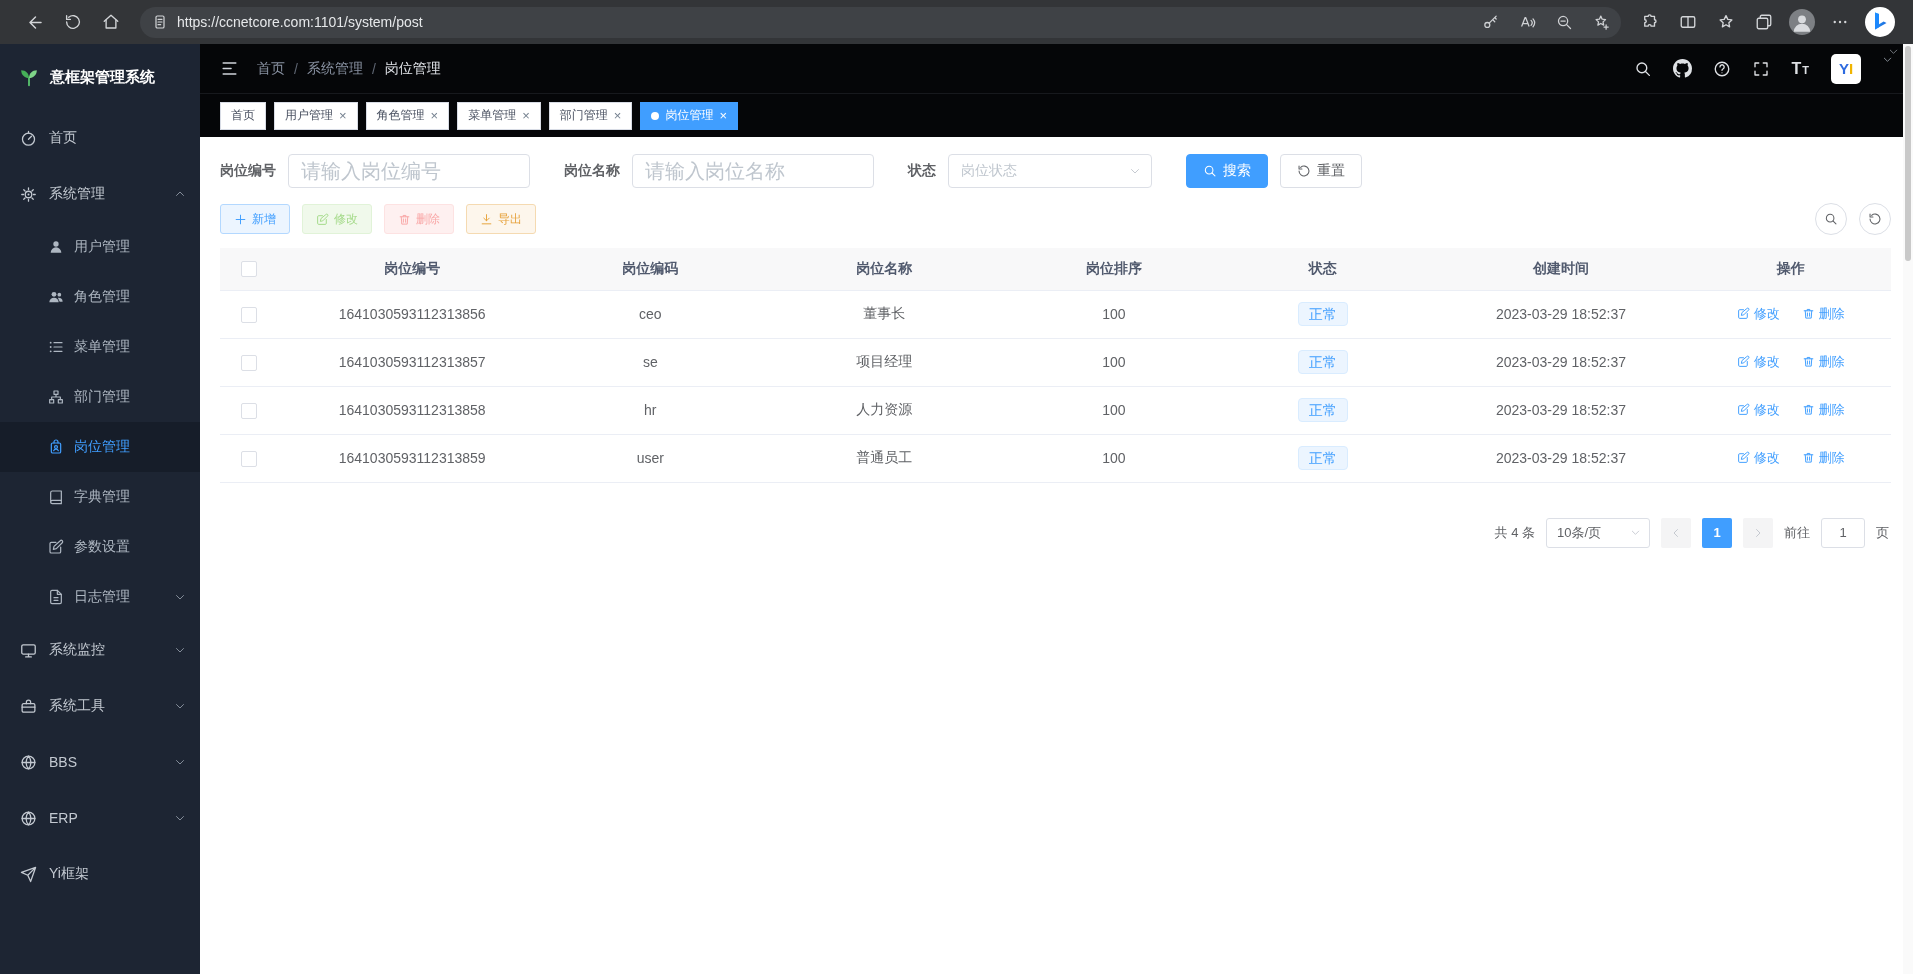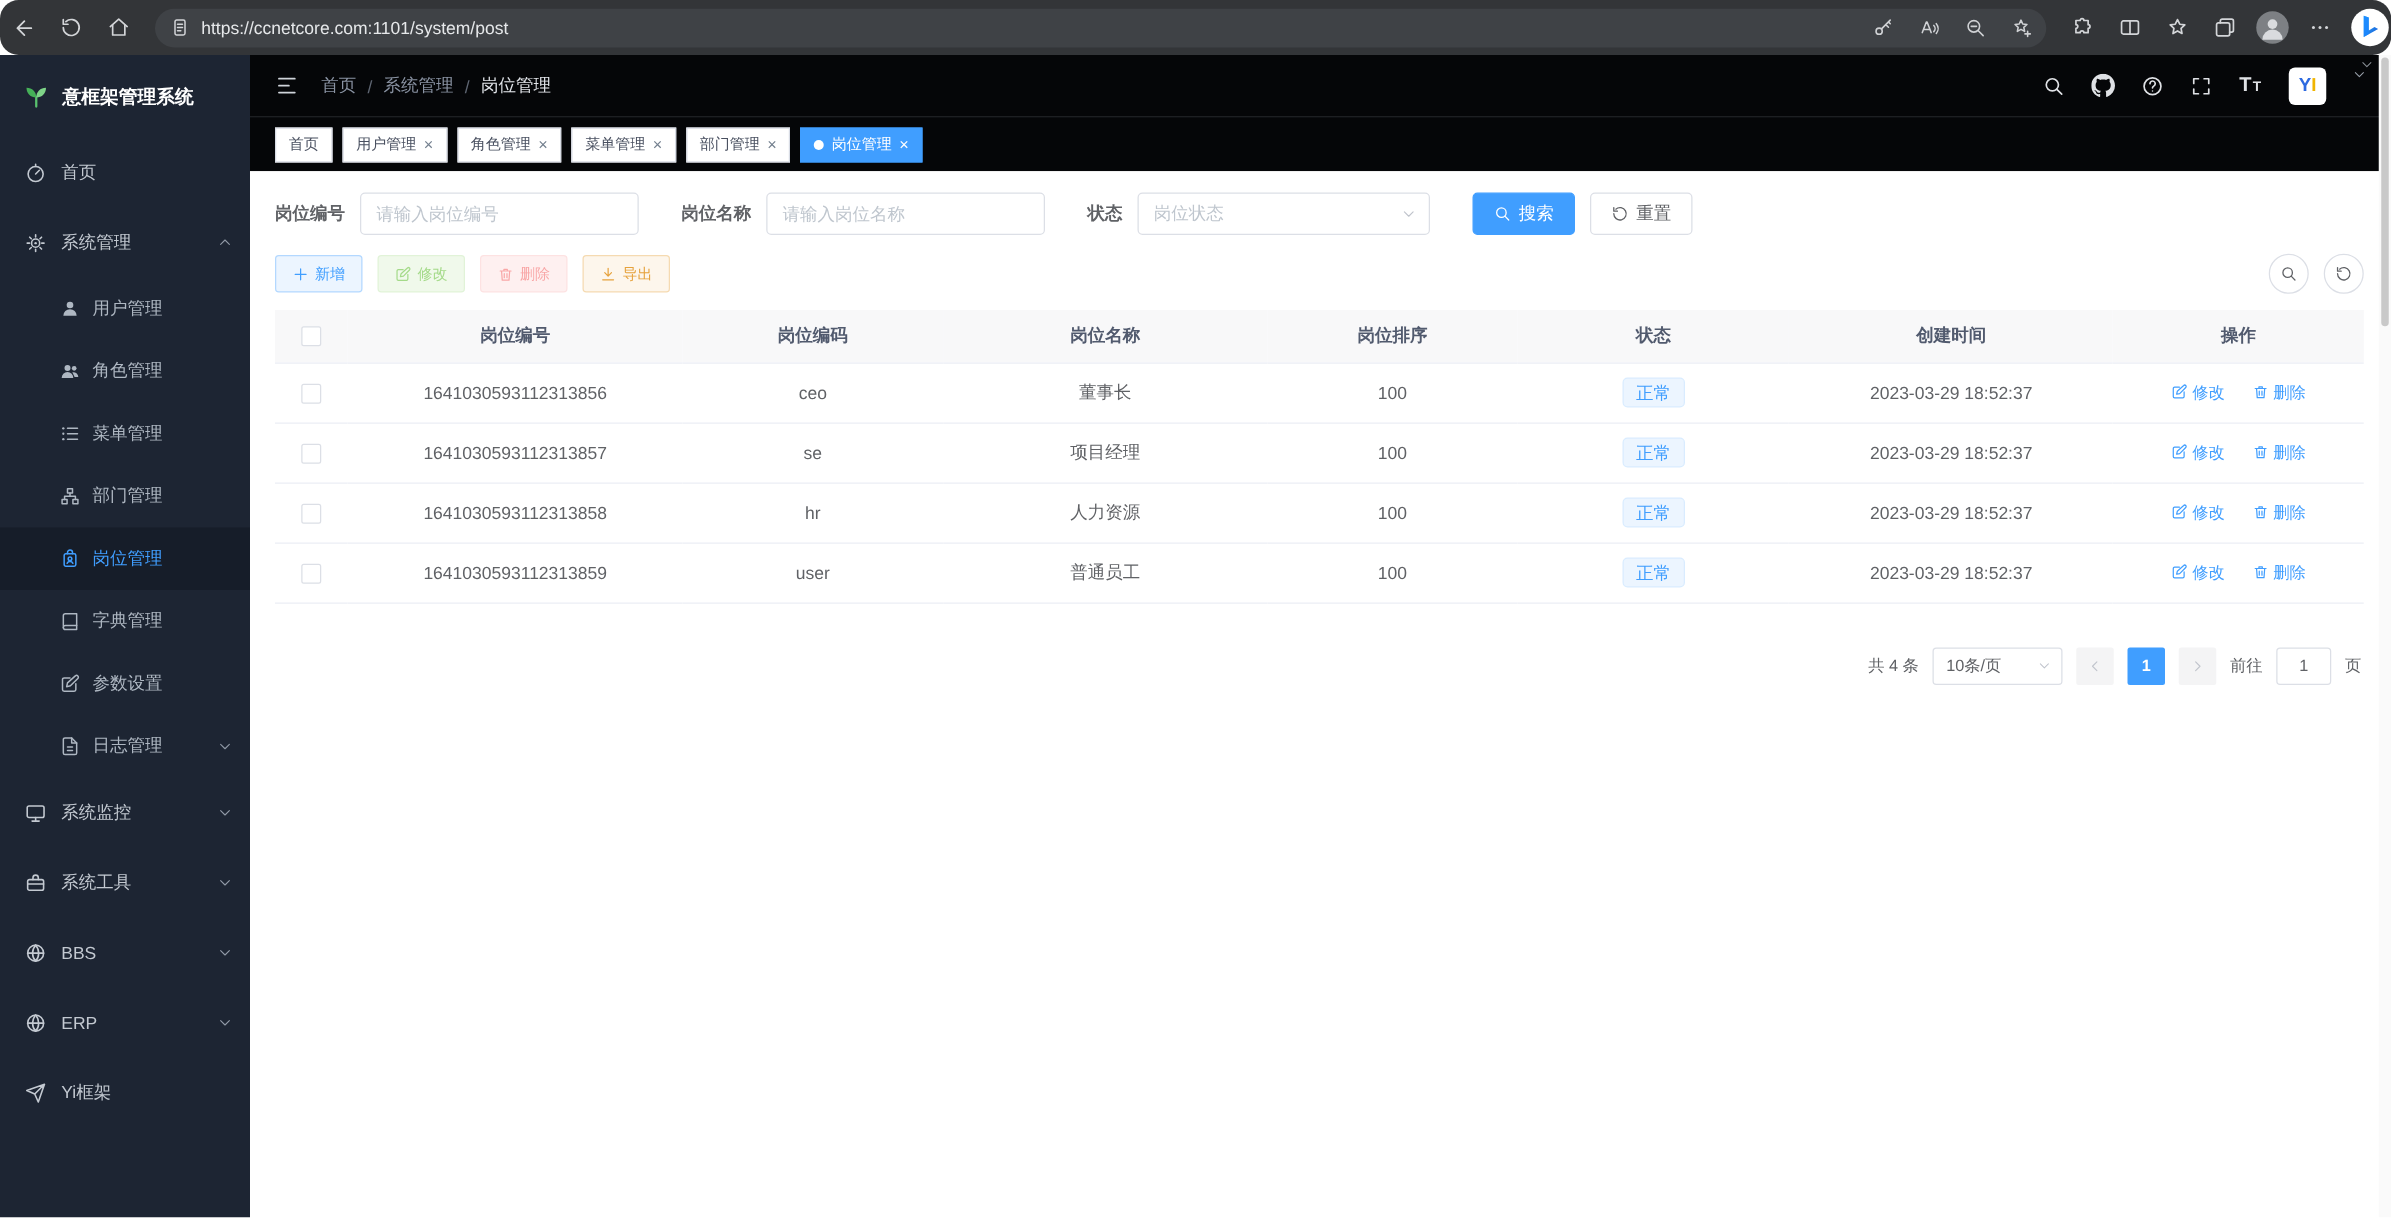--- a/index.html
+++ b/index.html
@@ -4,21 +4,21 @@
 <style>
   * { margin:0; padding:0; box-sizing:border-box; }
   html,body { width:1913px; height:974px; overflow:hidden; }
   body { font-family:"Liberation Sans","DejaVu Sans",sans-serif; background:#fff; position:relative; }
   .clickable { cursor:pointer; }
 
   svg.ic { fill:none; stroke:currentColor; stroke-width:1.8; stroke-linecap:round; stroke-linejoin:round; display:block; }
   svg.fl { fill:currentColor; stroke:none; display:block; }
 
   
-  .browser-bar { height:44px; background:#333538; display:flex; align-items:center; padding:0 2px; gap:4px; color:#d3d5d8;border-radius:15px; }
+  .browser-bar { height:44px; background:#333538; display:flex; align-items:center; padding:0 18px; gap:4px; color:#d3d5d8; }
   .bb-btn { width:34px; height:34px; display:flex; align-items:center; justify-content:center; border-radius:6px; color:#d3d5d8; }
   .address-bar { flex:1; height:31px; margin:0 8px; background:#3f4246; border-radius:16px; display:flex; align-items:center; padding:0 6px 0 12px; gap:9px; }
   .address-bar .url { flex:1; font-size:14px; color:#e6e8ea; white-space:nowrap; overflow:hidden; }
   .pill-btn { width:28px; height:28px; display:flex; align-items:center; justify-content:center; border-radius:50%; color:#cfd1d4; }
   .bb-right { display:flex; align-items:center; gap:4px; }
   .avatar-circle { width:26px; height:26px; border-radius:50%; background:#7d8084; display:flex; align-items:center; justify-content:center; color:#d9dbde; overflow:hidden; }
   .bing-circle { width:30px; height:30px; border-radius:50%; background:#fff; display:flex; align-items:center; justify-content:center; margin-left:4px; }
 
   
   .app { display:flex; height:930px; }
@@ -54,23 +54,23 @@
   .tag.active { background:#409eff; border-color:#409eff; color:#fff; }
   .tag.active .tag-close { color:#fff; }
   .tag .dot { width:8px; height:8px; border-radius:50%; background:#fff; }
 
   
   .content { flex:1; padding:17px 22px 0 20px; background:#fff; }
 
   .search-form { display:flex; align-items:center; margin-bottom:15px; }
   .form-item { display:flex; align-items:center; margin-right:34px; }
   .form-item label { font-size:14px; font-weight:bold; color:#606266; margin-right:12px; white-space:nowrap; }
-  .el-input { width:223px; height:34px; border:1px solid #dcdfe6; border-radius:4px; padding:0 12px; font-size:14px; color:#606266; outline:none; background:#fff; font-family:inherit; }
+  .el-input { width:242px; height:34px; border:1px solid #dcdfe6; border-radius:4px; padding:0 12px; font-size:20px; color:#606266; outline:none; background:#fff; font-family:inherit; }
   .el-input::placeholder { color:#bfc6ce; }
-  .el-select { width:234px; height:34px; border:1px solid #dcdfe6; border-radius:4px; padding:0 10px 0 12px; display:flex; align-items:center; justify-content:space-between; background:#fff; cursor:pointer; }
+  .el-select { width:204px; height:34px; border:1px solid #dcdfe6; border-radius:4px; padding:0 10px 0 12px; display:flex; align-items:center; justify-content:space-between; background:#fff; cursor:pointer; }
   .el-select .ph { font-size:14px; color:#bfc6ce; }
   .btn { height:34px; display:inline-flex; align-items:center; gap:6px; padding:0 16px; font-size:14px; border-radius:4px; border:1px solid transparent; cursor:pointer; font-family:inherit; background:#fff; }
   .btn-primary { background:#409eff; border-color:#409eff; color:#fff; }
   .btn-default { background:#fff; border-color:#dcdfe6; color:#606266; }
   .btn + .btn { margin-left:12px; }
 
   .toolbar { display:flex; align-items:center; margin-bottom:13px; }
   .tb-btn { height:30px; display:inline-flex; align-items:center; gap:5px; padding:0 13px; font-size:12px; border-radius:3px; border:1px solid; cursor:pointer; margin-right:12px; font-family:inherit; }
   .tb-add { color:#409eff; background:#ecf5ff; border-color:#b3d8ff; }
   .tb-edit { color:#a4da89; background:#f0f9eb; border-color:#e1f3d8; cursor:not-allowed; }

